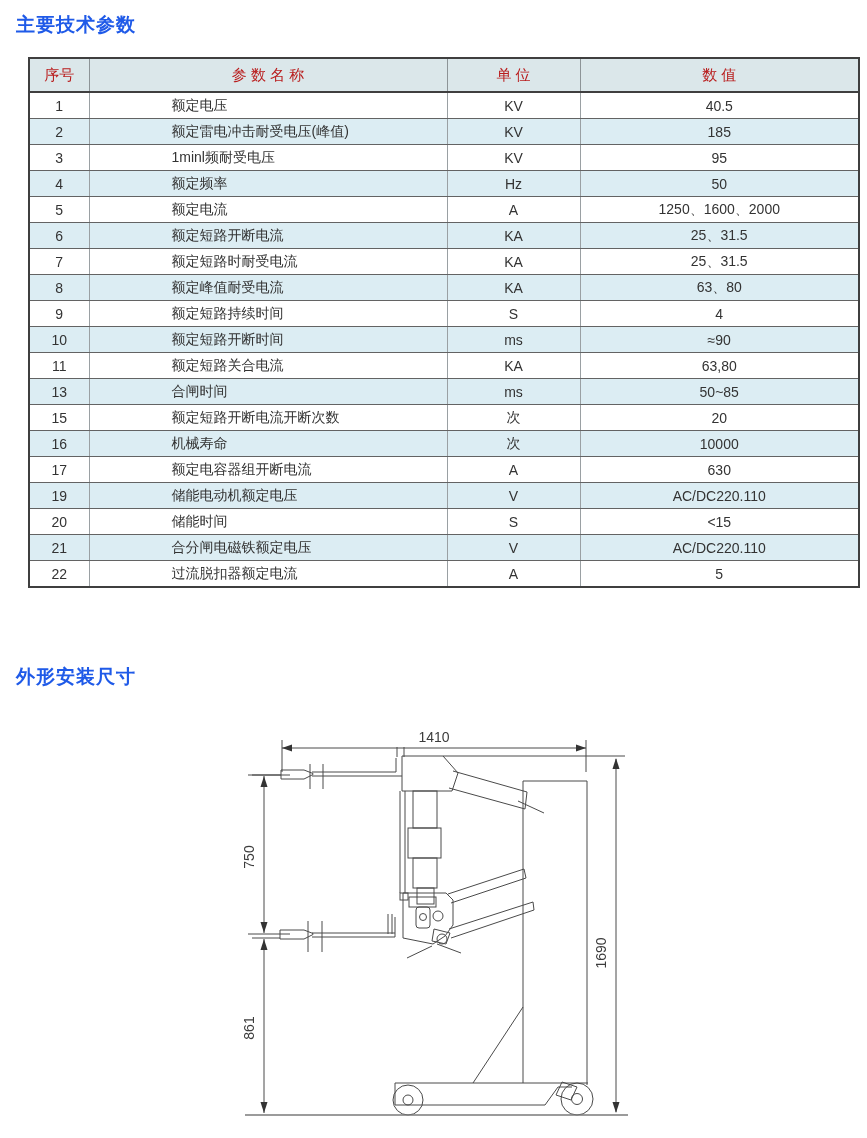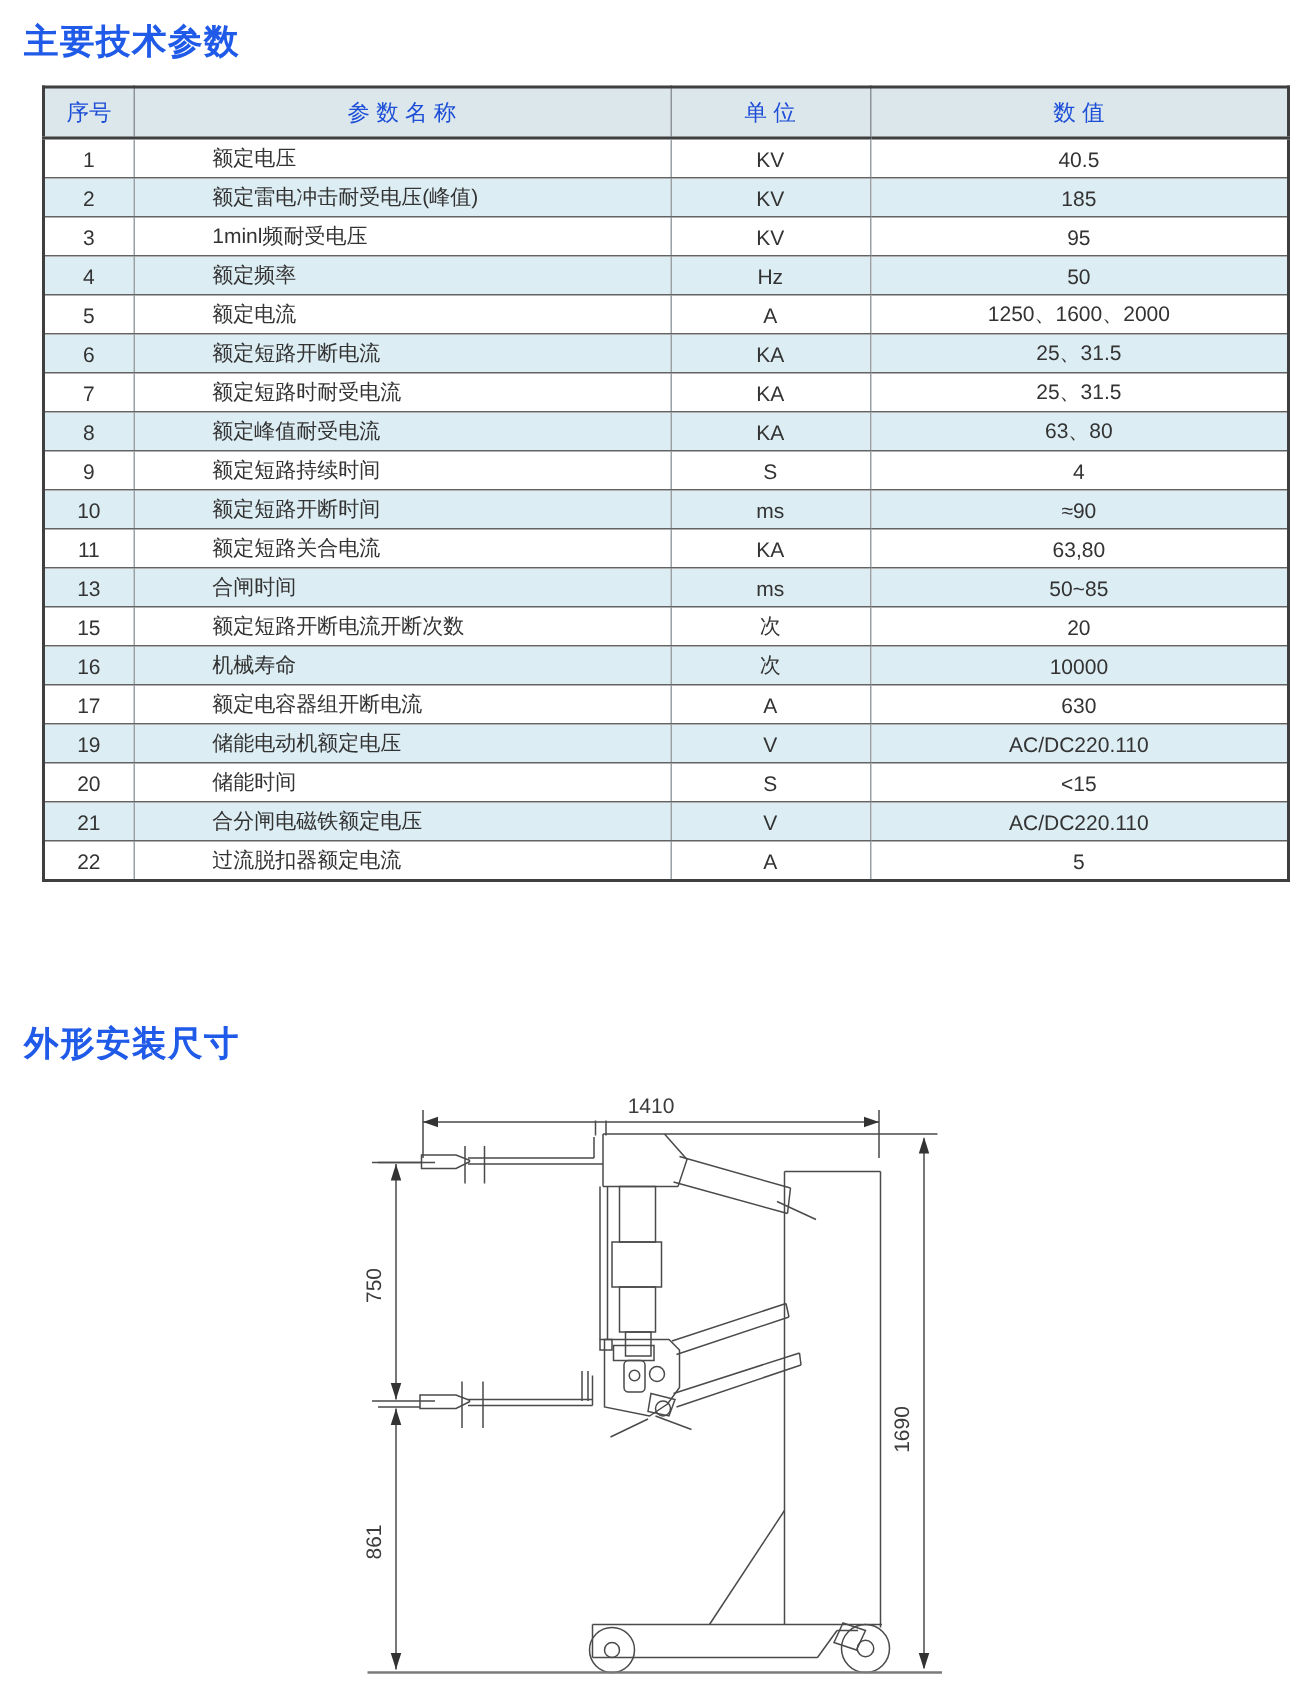--- a/index.html
+++ b/index.html
@@ -3,46 +3,46 @@
 <meta charset="utf-8">
 <style>
   html,body{margin:0;padding:0;}
   body{
     width:867px;height:1138px;background:#ffffff;position:relative;
     font-family:"Liberation Sans","DejaVu Sans",sans-serif;
     color:#333;
   }
   .section-title{
     position:absolute;left:16px;
-    font-size:23px;font-weight:bold;color:#1f5ae8;letter-spacing:1px;
+    font-size:19px;font-weight:bold;color:#1f5ae8;letter-spacing:1px;
   }
   #title1{top:12px;}
-  #title2{top:680px;}
+  #title2{top:664px;}
   .param-table{
     position:absolute;left:28px;top:57px;width:830px;
     border-collapse:collapse;table-layout:fixed;
     border:2px solid #3f3f3f;
     font-size:14px;color:#333;
   }
   .param-table col.c-no{width:60px;}
   .param-table col.c-name{width:358px;}
   .param-table col.c-unit{width:133px;}
   .param-table col.c-value{width:279px;}
   .param-table th{
     height:30px;background:#dbe7ea;font-weight:normal;font-size:15px;
     border:1px solid #8d9497;border-bottom:2px solid #3f3f3f;
-    text-align:center;color:#1d4ed8;
+    text-align:center;color:#b91c1c;
   }
   .param-table td{
     height:23px;
     border-left:1px solid #9aa0a3;border-right:1px solid #9aa0a3;
     border-top:1px solid #636363;border-bottom:1px solid #636363;
     text-align:center;white-space:nowrap;overflow:hidden;
   }
-  .param-table td.col-name{text-align:left;padding-left:52px;}
+  .param-table td.col-name{text-align:left;padding-left:82px;}
   .param-table tbody tr:nth-child(even){background:#dcedf3;}
   .drawing-wrap{
     position:absolute;left:230px;top:722px;width:420px;height:400px;text-align:center;
   }
   .drawing-wrap svg{display:block;width:100%;height:100%;}
   .dwg{stroke:#4a4a4a;stroke-width:1;fill:none;}
   .dim{stroke:#4a4a4a;stroke-width:1;fill:none;}
   .dim-arrow{fill:#333;stroke:none;}
   .dim-text{fill:#3c3c3c;font-size:14px;font-family:"Liberation Sans","DejaVu Sans",sans-serif;}
   .ground{stroke:#7a7a7a;stroke-width:1.6;fill:none;}

